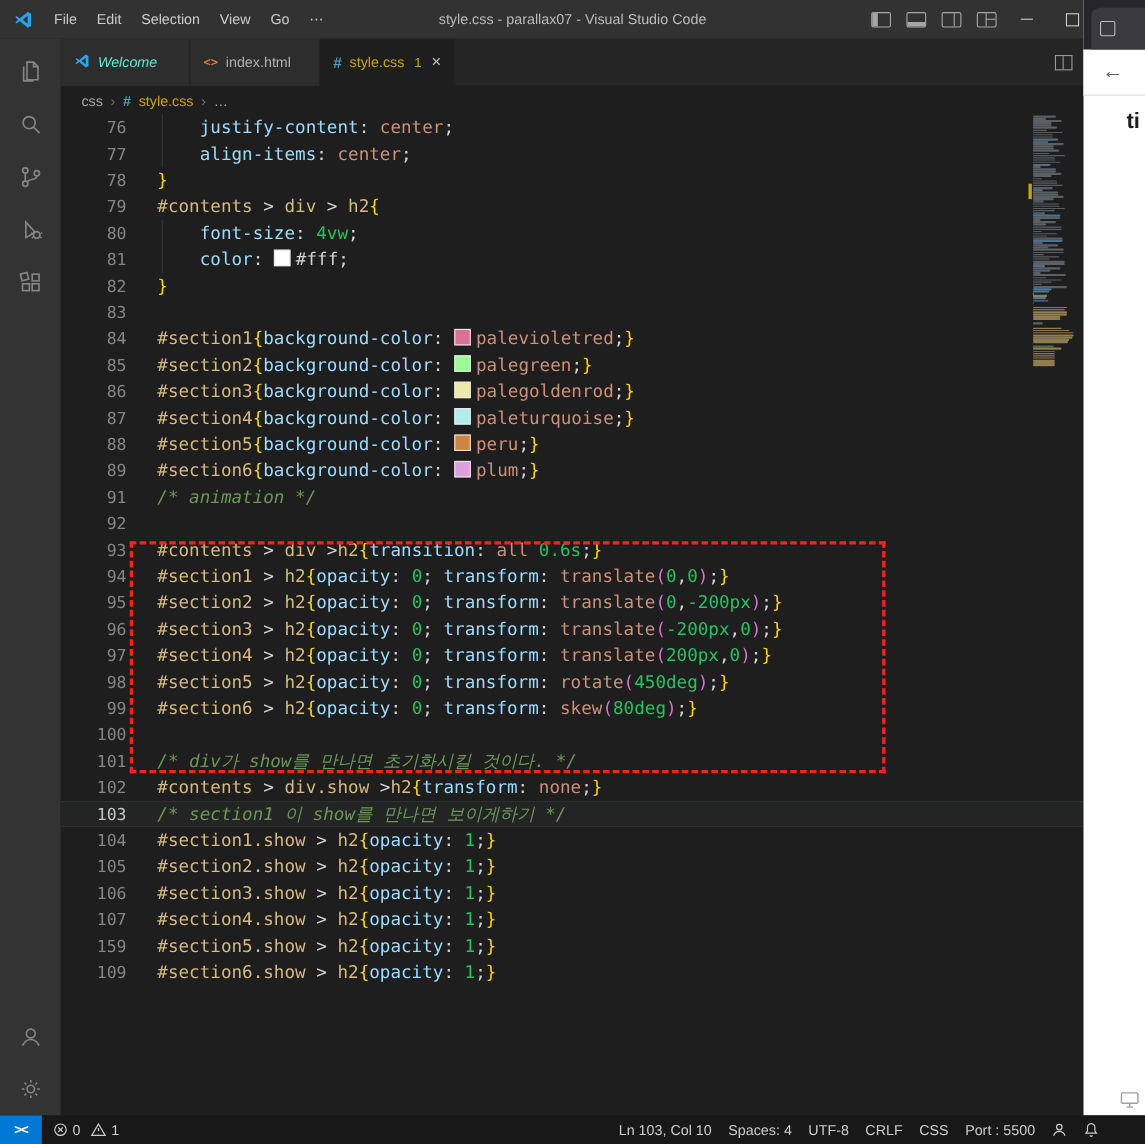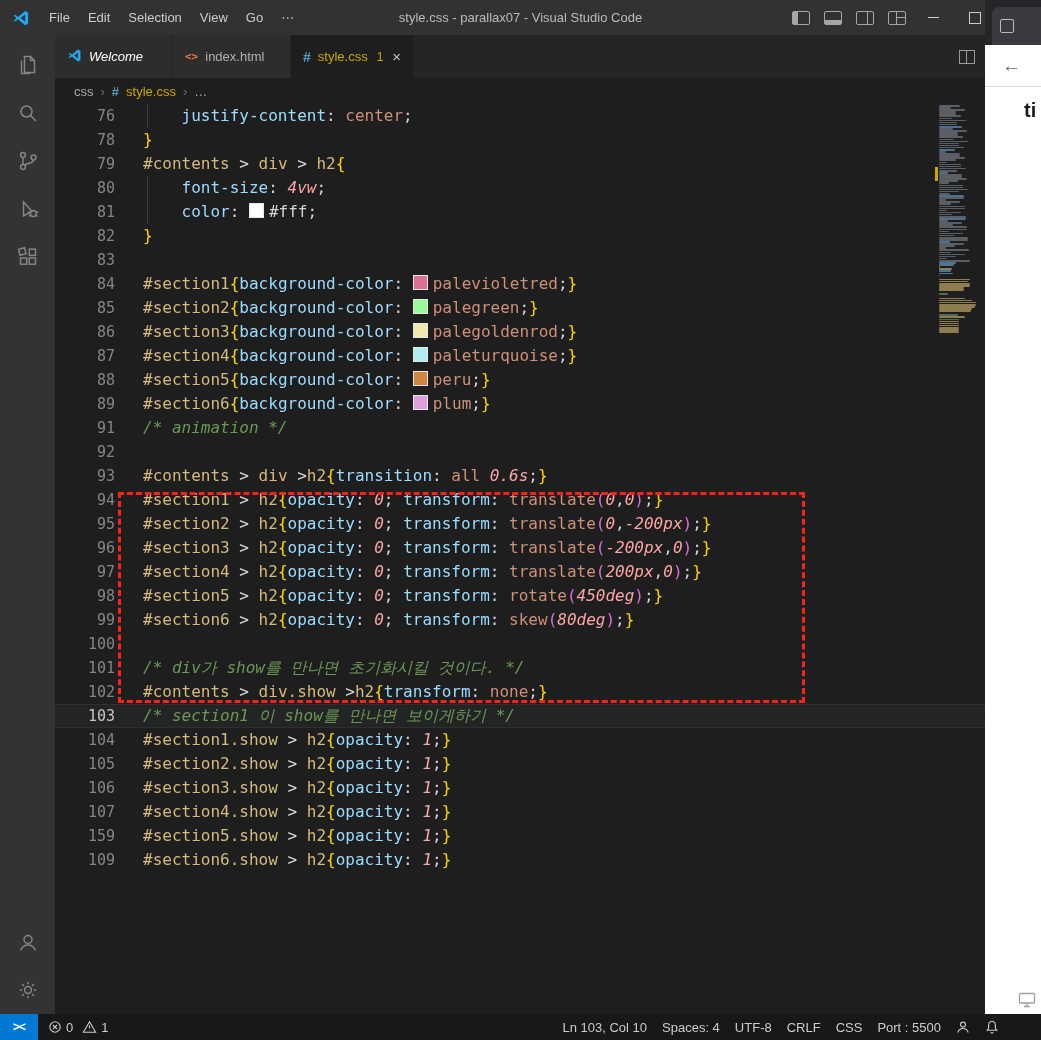--- a/index.html
+++ b/index.html
@@ -29,21 +29,21 @@
   .ab-icon svg{stroke:#858585;fill:none;stroke-width:1.5;}
   .ab-spacer{margin-top:auto;}
 
   
   .editor-group{position:absolute;left:55px;top:35px;right:56px;bottom:26px;background:#1e1e1e;}
   .tabbar{height:43px;background:#252526;display:flex;align-items:stretch;}
   .tab{display:flex;align-items:center;padding:0 12px;font-size:13px;background:#2d2d2d;
        border-right:1px solid #252526;color:#b0b0b0;min-width:118px;box-sizing:border-box;cursor:pointer;}
   .tab.active{background:#1e1e1e;color:#cca700;}
   .tab .t-label{margin-left:7px;}
-  .tab .t-label.italic{font-style:italic;color:#ffffff;}
+  .tab .t-label.italic{font-style:italic;color:#5eead4;}
   .t-badge{margin-left:9px;color:#cca700;font-size:12px;}
   .t-close{margin-left:9px;color:#c5c5c5;font-size:15px;line-height:1;}
   .ticon-html{color:#e37933;font-weight:bold;font-size:11px;font-family:"DejaVu Sans Mono",monospace;}
   .ticon-css{color:#519aba;font-weight:bold;font-size:14px;}
   .tab-actions{margin-left:auto;display:flex;align-items:center;padding-right:10px;}
   .split-icon{width:14px;height:12px;border:1px solid #9a9a9a;position:relative;}
   .split-icon::before{content:"";position:absolute;left:6px;top:0;bottom:0;width:1px;background:#9a9a9a;}
 
   .breadcrumb{height:26px;display:flex;align-items:center;font-size:13px;color:#a9a9a9;
               padding-left:19px;gap:7px;background:#1e1e1e;}
@@ -55,21 +55,21 @@
   
   .editor{position:absolute;left:0;right:0;top:69px;bottom:0;overflow:hidden;}
   .codearea{position:absolute;inset:0;font-family:"DejaVu Sans Mono",monospace;font-size:16px;}
   .line{display:flex;height:24px;line-height:24px;white-space:pre;position:relative;}
   .ln{width:60px;text-align:right;color:#858585;font-size:15px;flex:none;}
   .ct{margin-left:28px;}
   .iguide{position:absolute;left:92px;top:0;height:24px;width:1px;background:#3b3b3b;}
   .line.cur{background:rgba(90,95,100,0.10);box-shadow:inset 0 1px 0 #2f2f31,inset 0 -1px 0 #2f2f31;}
   .line.cur .ln{color:#c6c6c6;}
   .tok.sel{color:#d7ba7d;} .tok.prop{color:#9cdcfe;} .tok.val{color:#ce9178;}
-  .tok.num{color:#fca5a5;font-style:italic;} .tok.com{color:#6a9955;font-style:italic;} .tok.op{color:#d4d4d4;}
+  .tok.num{color:#22c55e;} .tok.com{color:#6a9955;font-style:italic;} .tok.op{color:#d4d4d4;}
   .tok.br{color:#ffd700;}  .tok.pn{color:#da70d6;}  .tok.fg{color:#d4d4d4;}
   .swatch{display:inline-block;width:13px;height:13px;border:1px solid #e8e8e8;
           vertical-align:-1px;margin-right:5px;}
 
   .annotation{position:absolute;left:63px;top:388px;width:681px;height:205px;
               border:3px dashed #ff2019;z-index:3;pointer-events:none;}
 
   .minimap{position:absolute;top:1px;right:7px;width:43px;height:260px;}
   .mmrow{height:1.6px;margin-bottom:0.5px;margin-left:4px;border-radius:1px;}
   .mmwarn{position:absolute;left:0;top:62px;width:3px;height:14px;background:#cca700;}
@@ -209,20 +209,21 @@
       <span class="bc-sep">›</span>
       <span class="bc-css-icon">#</span>
       <span class="bc-item bc-file">style.css</span>
       <span class="bc-sep">›</span>
       <span class="bc-item">…</span>
     </div>
 
     <div class="editor">
       <div class="codearea" id="codelines">
           <div class="line g"><span class="iguide"></span><span class="ln">76</span><span class="ct"><span class="tok prop">    justify-content</span><span class="tok op">: </span><span class="tok val">center</span><span class="tok op">;</span></span></div>
+          <div class="line g"><span class="iguide"></span><span class="ln">77</span><span class="ct"><span class="tok prop">    align-items</span><span class="tok op">: </span><span class="tok val">center</span><span class="tok op">;</span></span></div>
           <div class="line"><span class="ln">78</span><span class="ct"><span class="tok br">}</span></span></div>
           <div class="line"><span class="ln">79</span><span class="ct"><span class="tok sel">#contents</span><span class="tok op"> &gt; </span><span class="tok sel">div</span><span class="tok op"> &gt; </span><span class="tok sel">h2</span><span class="tok br">{</span></span></div>
           <div class="line g"><span class="iguide"></span><span class="ln">80</span><span class="ct"><span class="tok prop">    font-size</span><span class="tok op">: </span><span class="tok num">4vw</span><span class="tok op">;</span></span></div>
           <div class="line g"><span class="iguide"></span><span class="ln">81</span><span class="ct"><span class="tok prop">    color</span><span class="tok op">: </span><span class="swatch" style="background: rgb(255, 255, 255);"></span><span class="tok fg">#fff</span><span class="tok op">;</span></span></div>
           <div class="line"><span class="ln">82</span><span class="ct"><span class="tok br">}</span></span></div>
           <div class="line"><span class="ln">83</span><span class="ct"></span></div>
           <div class="line"><span class="ln">84</span><span class="ct"><span class="tok sel">#section1</span><span class="tok br">{</span><span class="tok prop">background-color</span><span class="tok op">: </span><span class="swatch" style="background: rgb(219, 112, 147);"></span><span class="tok val">palevioletred</span><span class="tok op">;</span><span class="tok br">}</span></span></div>
           <div class="line"><span class="ln">85</span><span class="ct"><span class="tok sel">#section2</span><span class="tok br">{</span><span class="tok prop">background-color</span><span class="tok op">: </span><span class="swatch" style="background: rgb(152, 251, 152);"></span><span class="tok val">palegreen</span><span class="tok op">;</span><span class="tok br">}</span></span></div>
           <div class="line"><span class="ln">86</span><span class="ct"><span class="tok sel">#section3</span><span class="tok br">{</span><span class="tok prop">background-color</span><span class="tok op">: </span><span class="swatch" style="background: rgb(238, 232, 170);"></span><span class="tok val">palegoldenrod</span><span class="tok op">;</span><span class="tok br">}</span></span></div>
           <div class="line"><span class="ln">87</span><span class="ct"><span class="tok sel">#section4</span><span class="tok br">{</span><span class="tok prop">background-color</span><span class="tok op">: </span><span class="swatch" style="background: rgb(175, 238, 238);"></span><span class="tok val">paleturquoise</span><span class="tok op">;</span><span class="tok br">}</span></span></div>

